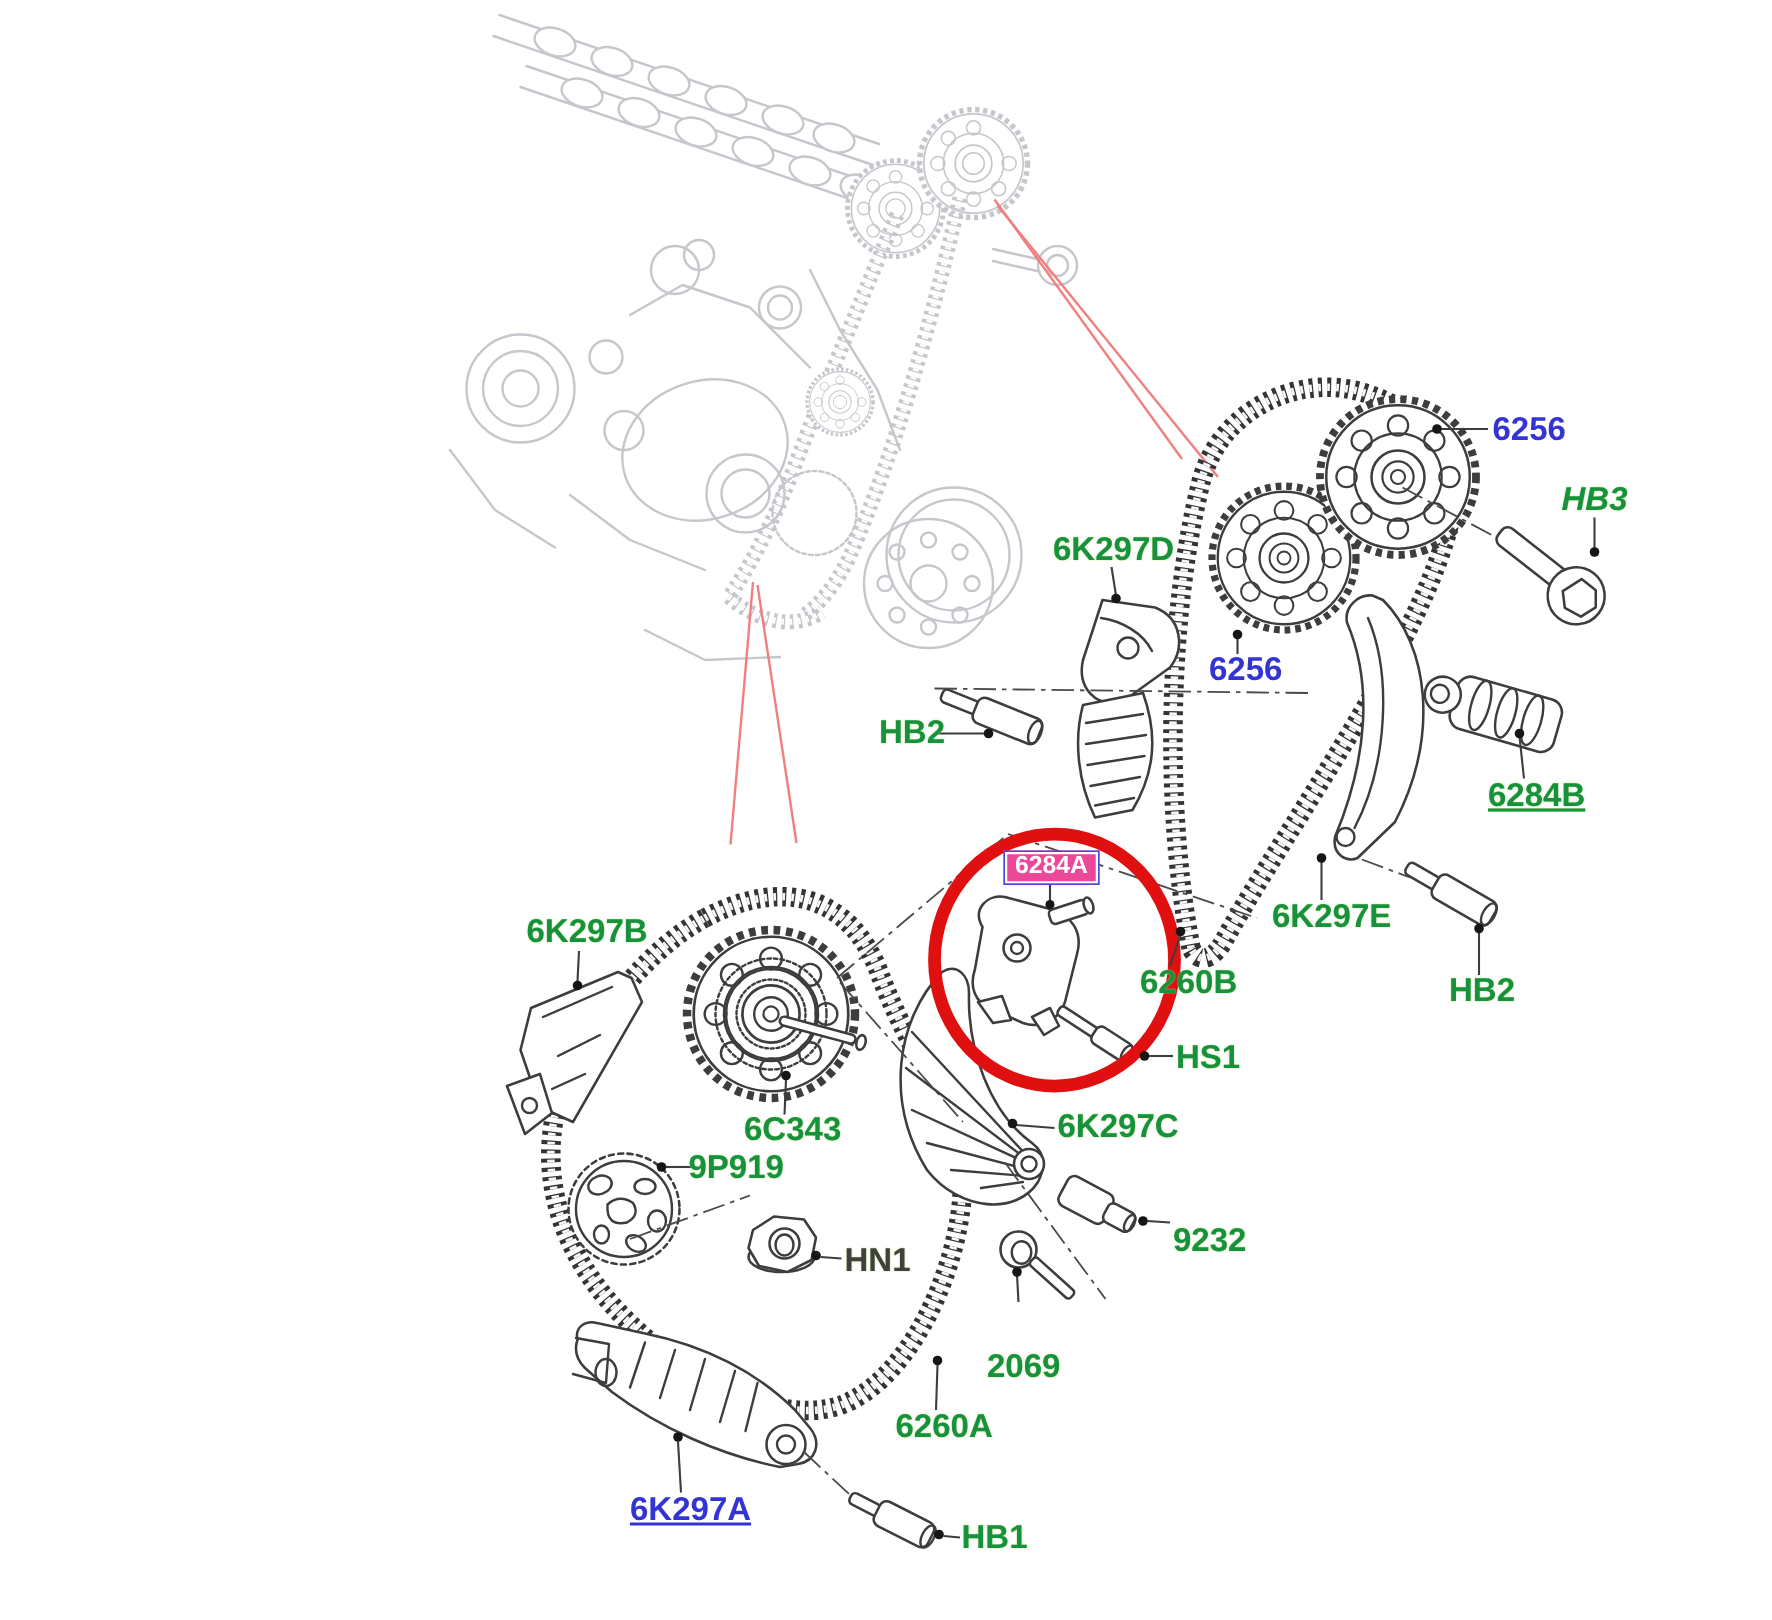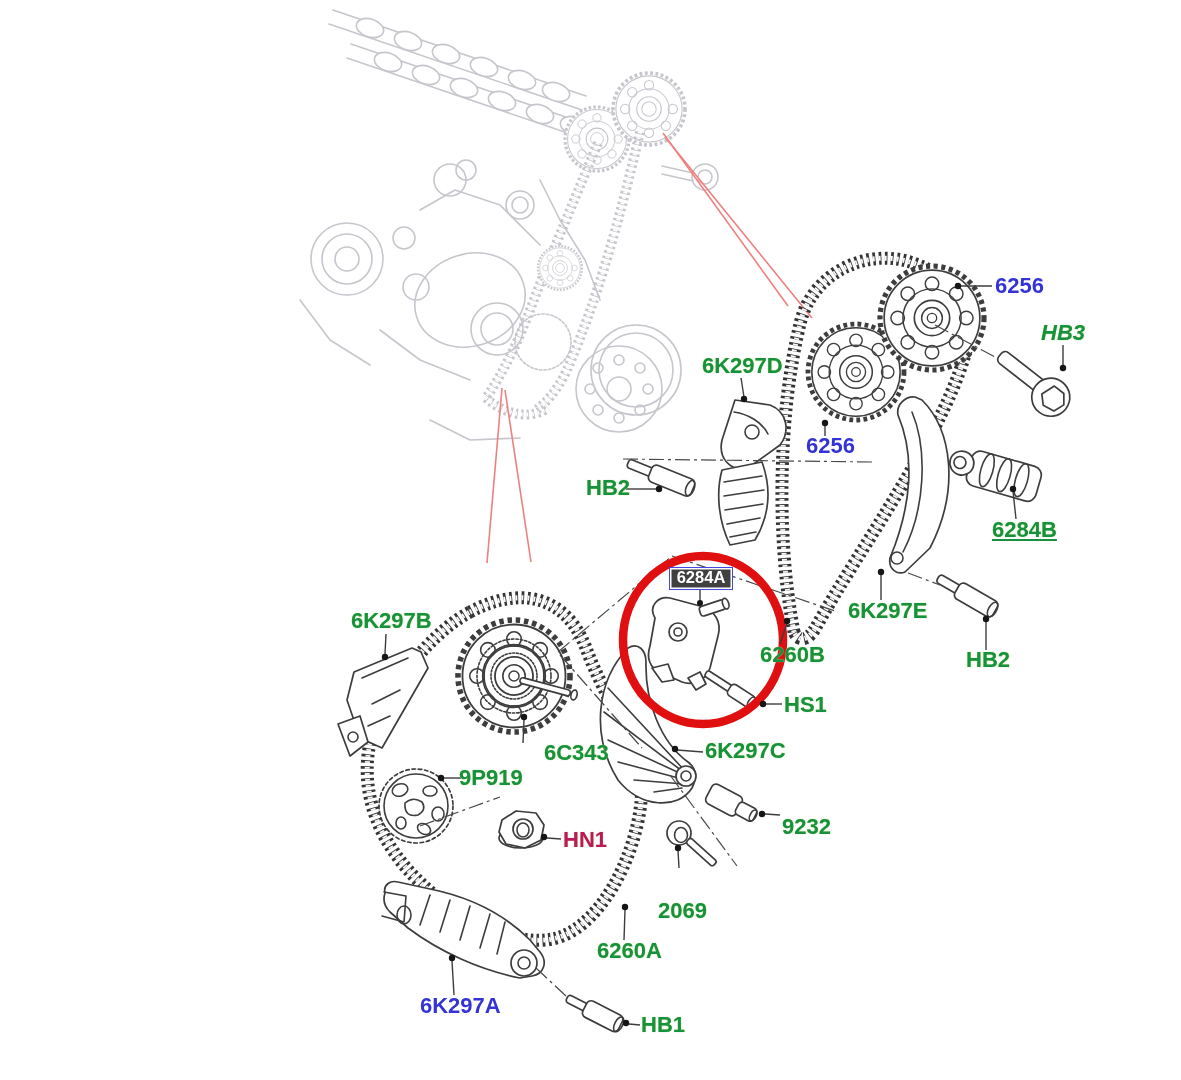--- a/index.html
+++ b/index.html
@@ -369,27 +369,27 @@
 </svg>
 
 <div class="lbl blue" style="left: 995px; top: 276px; color: rgb(52, 52, 214);">6256</div>
 <div class="lbl green" style="left: 1041px; top: 323px; color: rgb(22, 145, 62); font-style: italic;">HB3</div>
 <div class="lbl green" style="left: 702px; top: 356px; color: rgb(22, 145, 62);">6K297D</div>
 <div class="lbl blue" style="left: 806px; top: 436px; color: rgb(52, 52, 214);">6256</div>
 <div class="lbl green" style="left: 586px; top: 478px; color: rgb(22, 145, 62);">HB2</div>
 <div class="lbl green" style="left: 992px; top: 520px; color: rgb(22, 145, 62); text-decoration: underline;">6284B</div>
 <div class="lbl green" style="left: 848px; top: 601px; color: rgb(22, 145, 62);">6K297E</div>
 <div class="lbl green" style="left: 966px; top: 650px; color: rgb(22, 145, 62);">HB2</div>
-<div class="lbl sel" style="left: 669px; top: 567px; color: rgb(255, 255, 255); background: #404040;">6284A</div>
+<div class="lbl sel" style="left: 669px; top: 567px; color: rgb(255, 255, 255); background: #ec4899;">6284A</div>
 <div class="lbl green" style="left: 760px; top: 645px; color: rgb(22, 145, 62);">6260B</div>
 <div class="lbl green" style="left: 784px; top: 695px; color: rgb(22, 145, 62);">HS1</div>
 <div class="lbl green" style="left: 705px; top: 741px; color: rgb(22, 145, 62); text-align: center;">6K297C</div>
 <div class="lbl green" style="left: 351px; top: 611px; color: rgb(22, 145, 62);">6K297B</div>
-<div class="lbl green" style="left: 496px; top: 743px; color: rgb(22, 145, 62); margin-left: 48px;">6C343</div>
+<div class="lbl green" style="left: 496px; top: 743px; color: rgb(22, 145, 62);">6C343</div>
 <div class="lbl green" style="left: 459px; top: 768px; color: rgb(22, 145, 62);">9P919</div>
-<div class="lbl green" style="left: 563px; top: 830px; color: #be185d;">HN1</div>
+<div class="lbl green" style="left: 563px; top: 830px; color: #404040;">HN1</div>
 <div class="lbl green" style="left: 782px; top: 806px; color: rgb(22, 145, 62); margin-top: 11px;">9232</div>
 <div class="lbl green" style="left: 658px; top: 901px; color: rgb(22, 145, 62);">2069</div>
 <div class="lbl green" style="left: 597px; top: 941px; color: rgb(22, 145, 62);">6260A</div>
-<div class="lbl blue" style="left: 420px; top: 996px; color: rgb(52, 52, 214);">6K297A</div>
+<div class="lbl blue" style="left: 420px; top: 996px; color: rgb(52, 52, 214); text-decoration: underline;">6K297A</div>
 <div class="lbl green" style="left: 641px; top: 1015px; color: rgb(22, 145, 62);">HB1</div>
 
 </div>
 
 </body></html>

